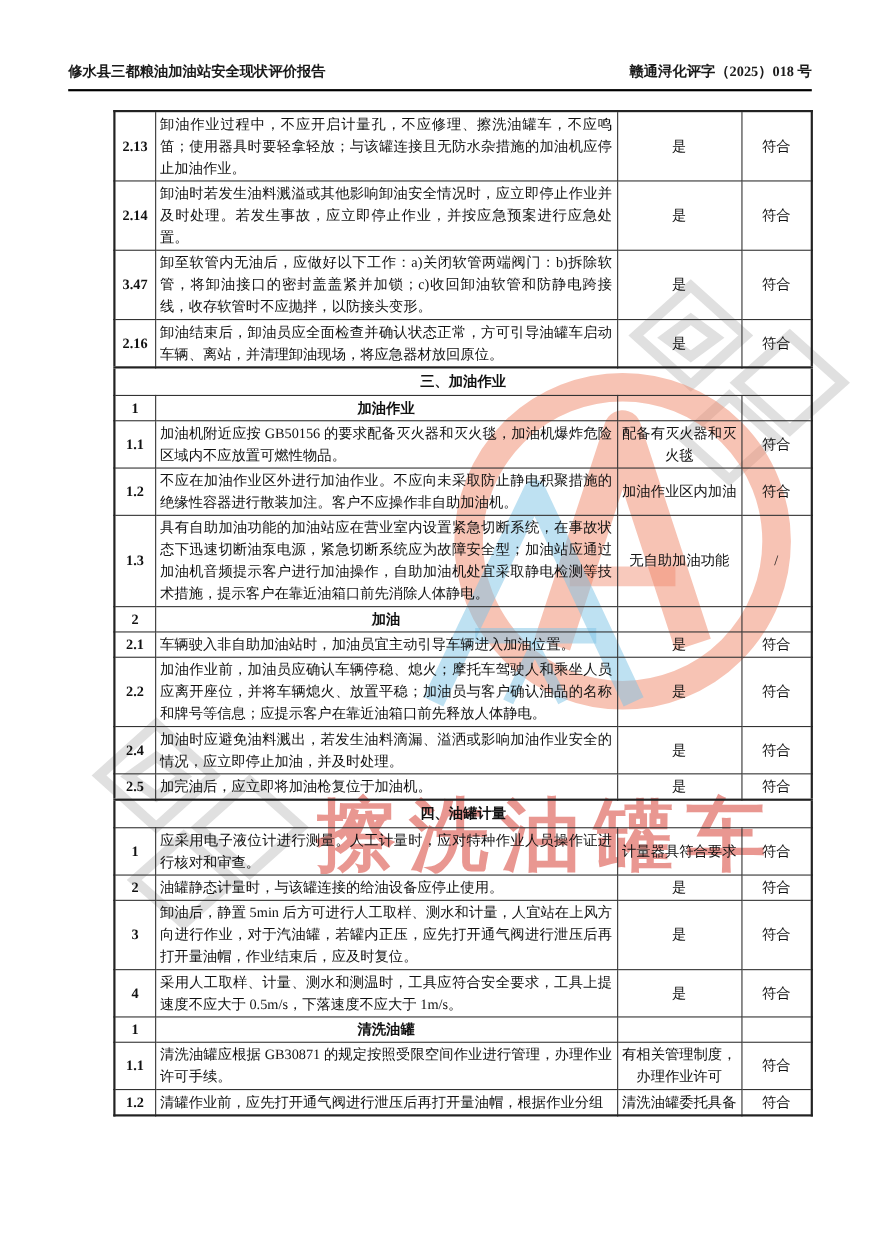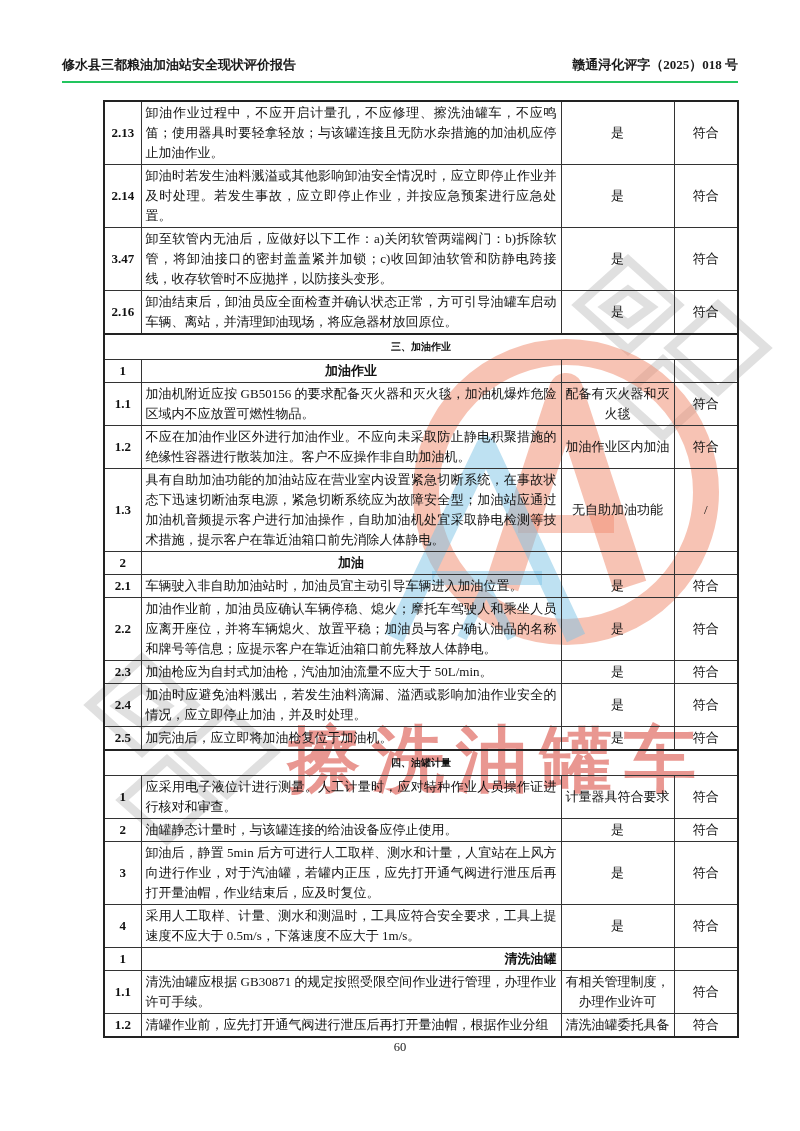--- a/index.html
+++ b/index.html
@@ -12,21 +12,21 @@
     position:relative;
     width:800px;height:1131px;
     background:#ffffff;
     overflow:hidden;
   }
   
   .hdr{
     position:absolute;left:62px;top:56px;width:676px;
     display:flex;justify-content:space-between;align-items:flex-end;
     font-weight:bold;font-size:13px;color:#1a1a1a;
-    padding-bottom:7px;border-bottom:2px solid #22c55e;
+    padding-bottom:7px;border-bottom:2px solid #000000;
   }
   
   .wm{position:absolute;z-index:0;pointer-events:none;}
   .wm-red{
     left:288px;top:712px;
     font-size:72px;font-weight:bold;letter-spacing:12px;
     color:rgba(211,47,35,0.50);
     font-family:"Liberation Serif","DejaVu Serif",serif;
     white-space:nowrap;
   }
@@ -45,24 +45,24 @@
     background:transparent;
     word-break:break-all;
   }
   td.num{font-weight:bold;text-align:center;padding:1px 1px;}
   td.content{text-align:justify;padding:1px 5px;}
   td.status{text-align:center;}
   td.result{text-align:center;}
   tr.section td{
     font-weight:bold;text-align:center;
     border-top:2px solid #222;
-    font-size:10px;height:22px;
+    font-size:13px;height:22px;
   }
   tr.group td.content{font-weight:bold;text-align:center;}
-  tr.group-left td.content{font-weight:bold;text-align:right;}
+  tr.group-left td.content{font-weight:bold;text-align:center;}
   
   .ftr{
     position:absolute;left:0;right:0;top:1040px;
     text-align:center;font-size:12.5px;color:#222;z-index:2;
   }
 </style>
 </head>
 <body>
 
 <div class="page">
@@ -177,26 +177,20 @@
         <td class="status">是</td>
         <td class="result">符合</td>
       </tr>
       <tr>
         <td class="num">2.2</td>
         <td class="content">加油作业前，加油员应确认车辆停稳、熄火；摩托车驾驶人和乘坐人员应离开座位，并将车辆熄火、放置平稳；加油员与客户确认油品的名称和牌号等信息；应提示客户在靠近油箱口前先释放人体静电。</td>
         <td class="status">是</td>
         <td class="result">符合</td>
       </tr>
       <tr>
-        <td class="num">2.3</td>
-        <td class="content">加油枪应为自封式加油枪，汽油加油流量不应大于 50L/min。</td>
-        <td class="status">是</td>
-        <td class="result">符合</td>
-      </tr>
-      <tr>
         <td class="num">2.4</td>
         <td class="content">加油时应避免油料溅出，若发生油料滴漏、溢洒或影响加油作业安全的情况，应立即停止加油，并及时处理。</td>
         <td class="status">是</td>
         <td class="result">符合</td>
       </tr>
       <tr>
         <td class="num">2.5</td>
         <td class="content">加完油后，应立即将加油枪复位于加油机。</td>
         <td class="status">是</td>
         <td class="result">符合</td>
@@ -242,15 +236,14 @@
       </tr>
       <tr>
         <td class="num">1.2</td>
         <td class="content">清罐作业前，应先打开通气阀进行泄压后再打开量油帽，根据作业分组</td>
         <td class="status">清洗油罐委托具备</td>
         <td class="result">符合</td>
       </tr>
     </tbody>
   </table>
 
-  <div class="ftr">60</div>
 
 </div>
 
 </body></html>

